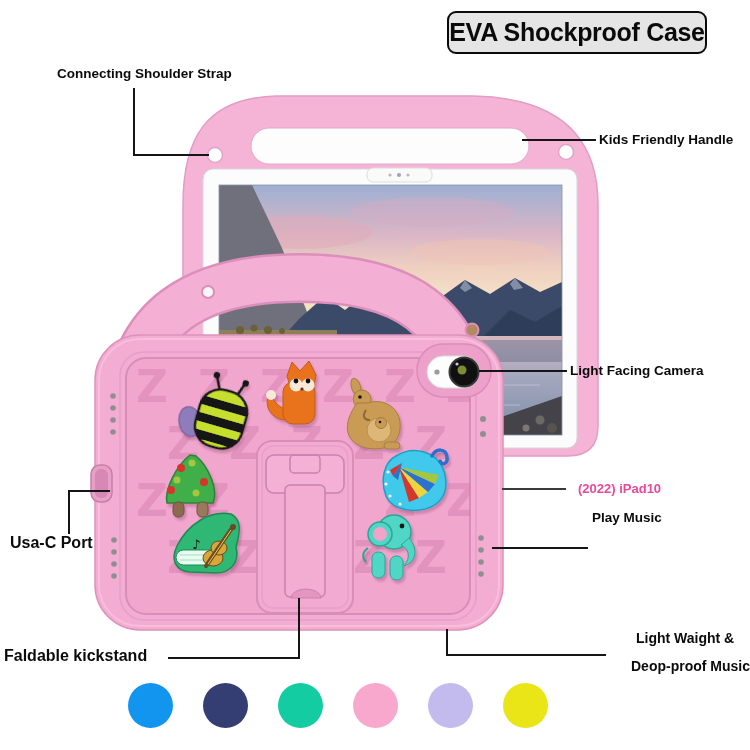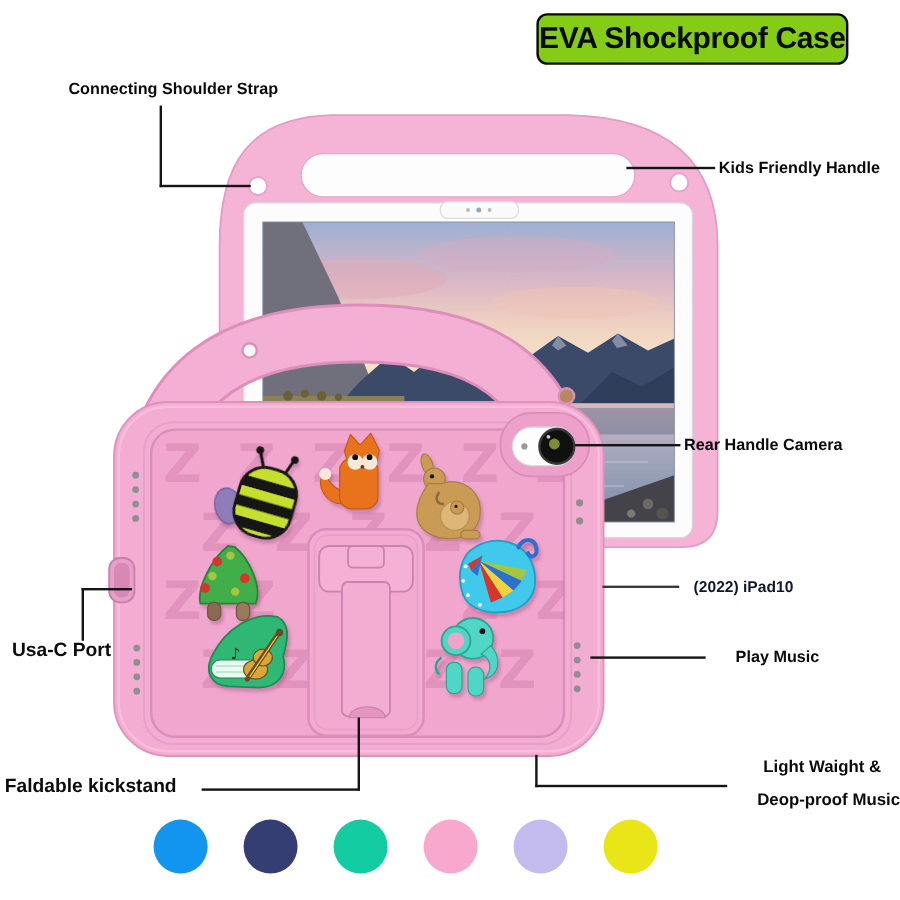--- a/index.html
+++ b/index.html
@@ -1,20 +1,20 @@
 <!DOCTYPE html>
 <html><head>
 <meta charset="utf-8">
 <style>
   html,body{margin:0;padding:0;background:#fff;}
   .stage{position:relative;width:750px;height:750px;background:#ffffff;overflow:hidden;
          font-family:"Liberation Sans",sans-serif;}
   .title-box{position:absolute;left:447px;top:11px;width:260px;height:43px;
              border:2.5px solid #0a0a0a;border-radius:9px;display:flex;
-             align-items:center;justify-content:center;box-sizing:border-box;background:#84cc16;}
+             align-items:center;justify-content:center;box-sizing:border-box;background:#e5e5e5;}
   .title-box span{font-size:25px;font-weight:bold;color:#0a0a0a;letter-spacing:-0.3px;white-space:nowrap;}
   .lbl{position:absolute;font-weight:bold;font-size:13.5px;color:#0b0b0b;white-space:nowrap;}
   .lbl.big{font-size:16px;}
   .lbl.mid{font-size:14px;padding-left:24px;}
   .lbl.red{font-size:13px;}
   .line{position:absolute;background:#151515;}
   .line.gray{background:#3a3a3a;}
   .swatches{position:absolute;left:128px;top:683px;display:flex;gap:30px;}
   .swatch{width:45px;height:45px;border-radius:50%;}
   svg.art{position:absolute;left:0;top:0;}
@@ -282,23 +282,23 @@
   <div class="line" style="left:492px;top:547px;width:96px;height:2px;"></div>
   <div class="line" style="left:446px;top:629px;width:2px;height:27px;"></div>
   <div class="line" style="left:446px;top:654px;width:160px;height:2px;"></div>
   <div class="line" style="left:68px;top:490px;width:42px;height:2px;"></div>
   <div class="line" style="left:68px;top:490px;width:2px;height:44px;"></div>
   <div class="line" style="left:168px;top:657px;width:132px;height:2px;"></div>
   <div class="line" style="left:298px;top:598px;width:2px;height:61px;"></div>
 
   <div class="lbl" style="left:57px;top:66px;text-align:center;">Connecting Shoulder Strap</div>
   <div class="lbl" style="left:599px;top:132px;text-align:right;">Kids Friendly Handle</div>
-  <div class="lbl" style="left:570px;top:363px;">Rear Handle Camera</div>
-  <div class="lbl red" style="left: 578px; top: 481px; color: #0f172a;">(2022)  iPad10</div>
-  <div class="lbl" style="left:592px;top:540px;margin-left:21px;">Play Music</div>
+  <div class="lbl" style="left:570px;top:363px;">Light Facing Camera</div>
+  <div class="lbl red" style="left: 578px; top: 481px; color: #ec4899;">(2022)  iPad10</div>
+  <div class="lbl" style="left:592px;top:510px;">Play Music</div>
   <div class="lbl mid" style="left:612px;top:630px;">Light Waight &amp;</div>
   <div class="lbl mid" style="left:607px;top:658px;">Deop-proof Music</div>
   <div class="lbl big" style="left:10px;top:534px;">Usa-C Port</div>
   <div class="lbl big" style="left:4px;top:647px;">Faldable kickstand</div>
 
   <div class="swatches">
       <div class="swatch" style="background: rgb(18, 149, 239);"></div>
       <div class="swatch" style="background: rgb(53, 62, 114);"></div>
       <div class="swatch" style="background: rgb(20, 204, 162);"></div>
       <div class="swatch" style="background: rgb(249, 168, 205);"></div>

